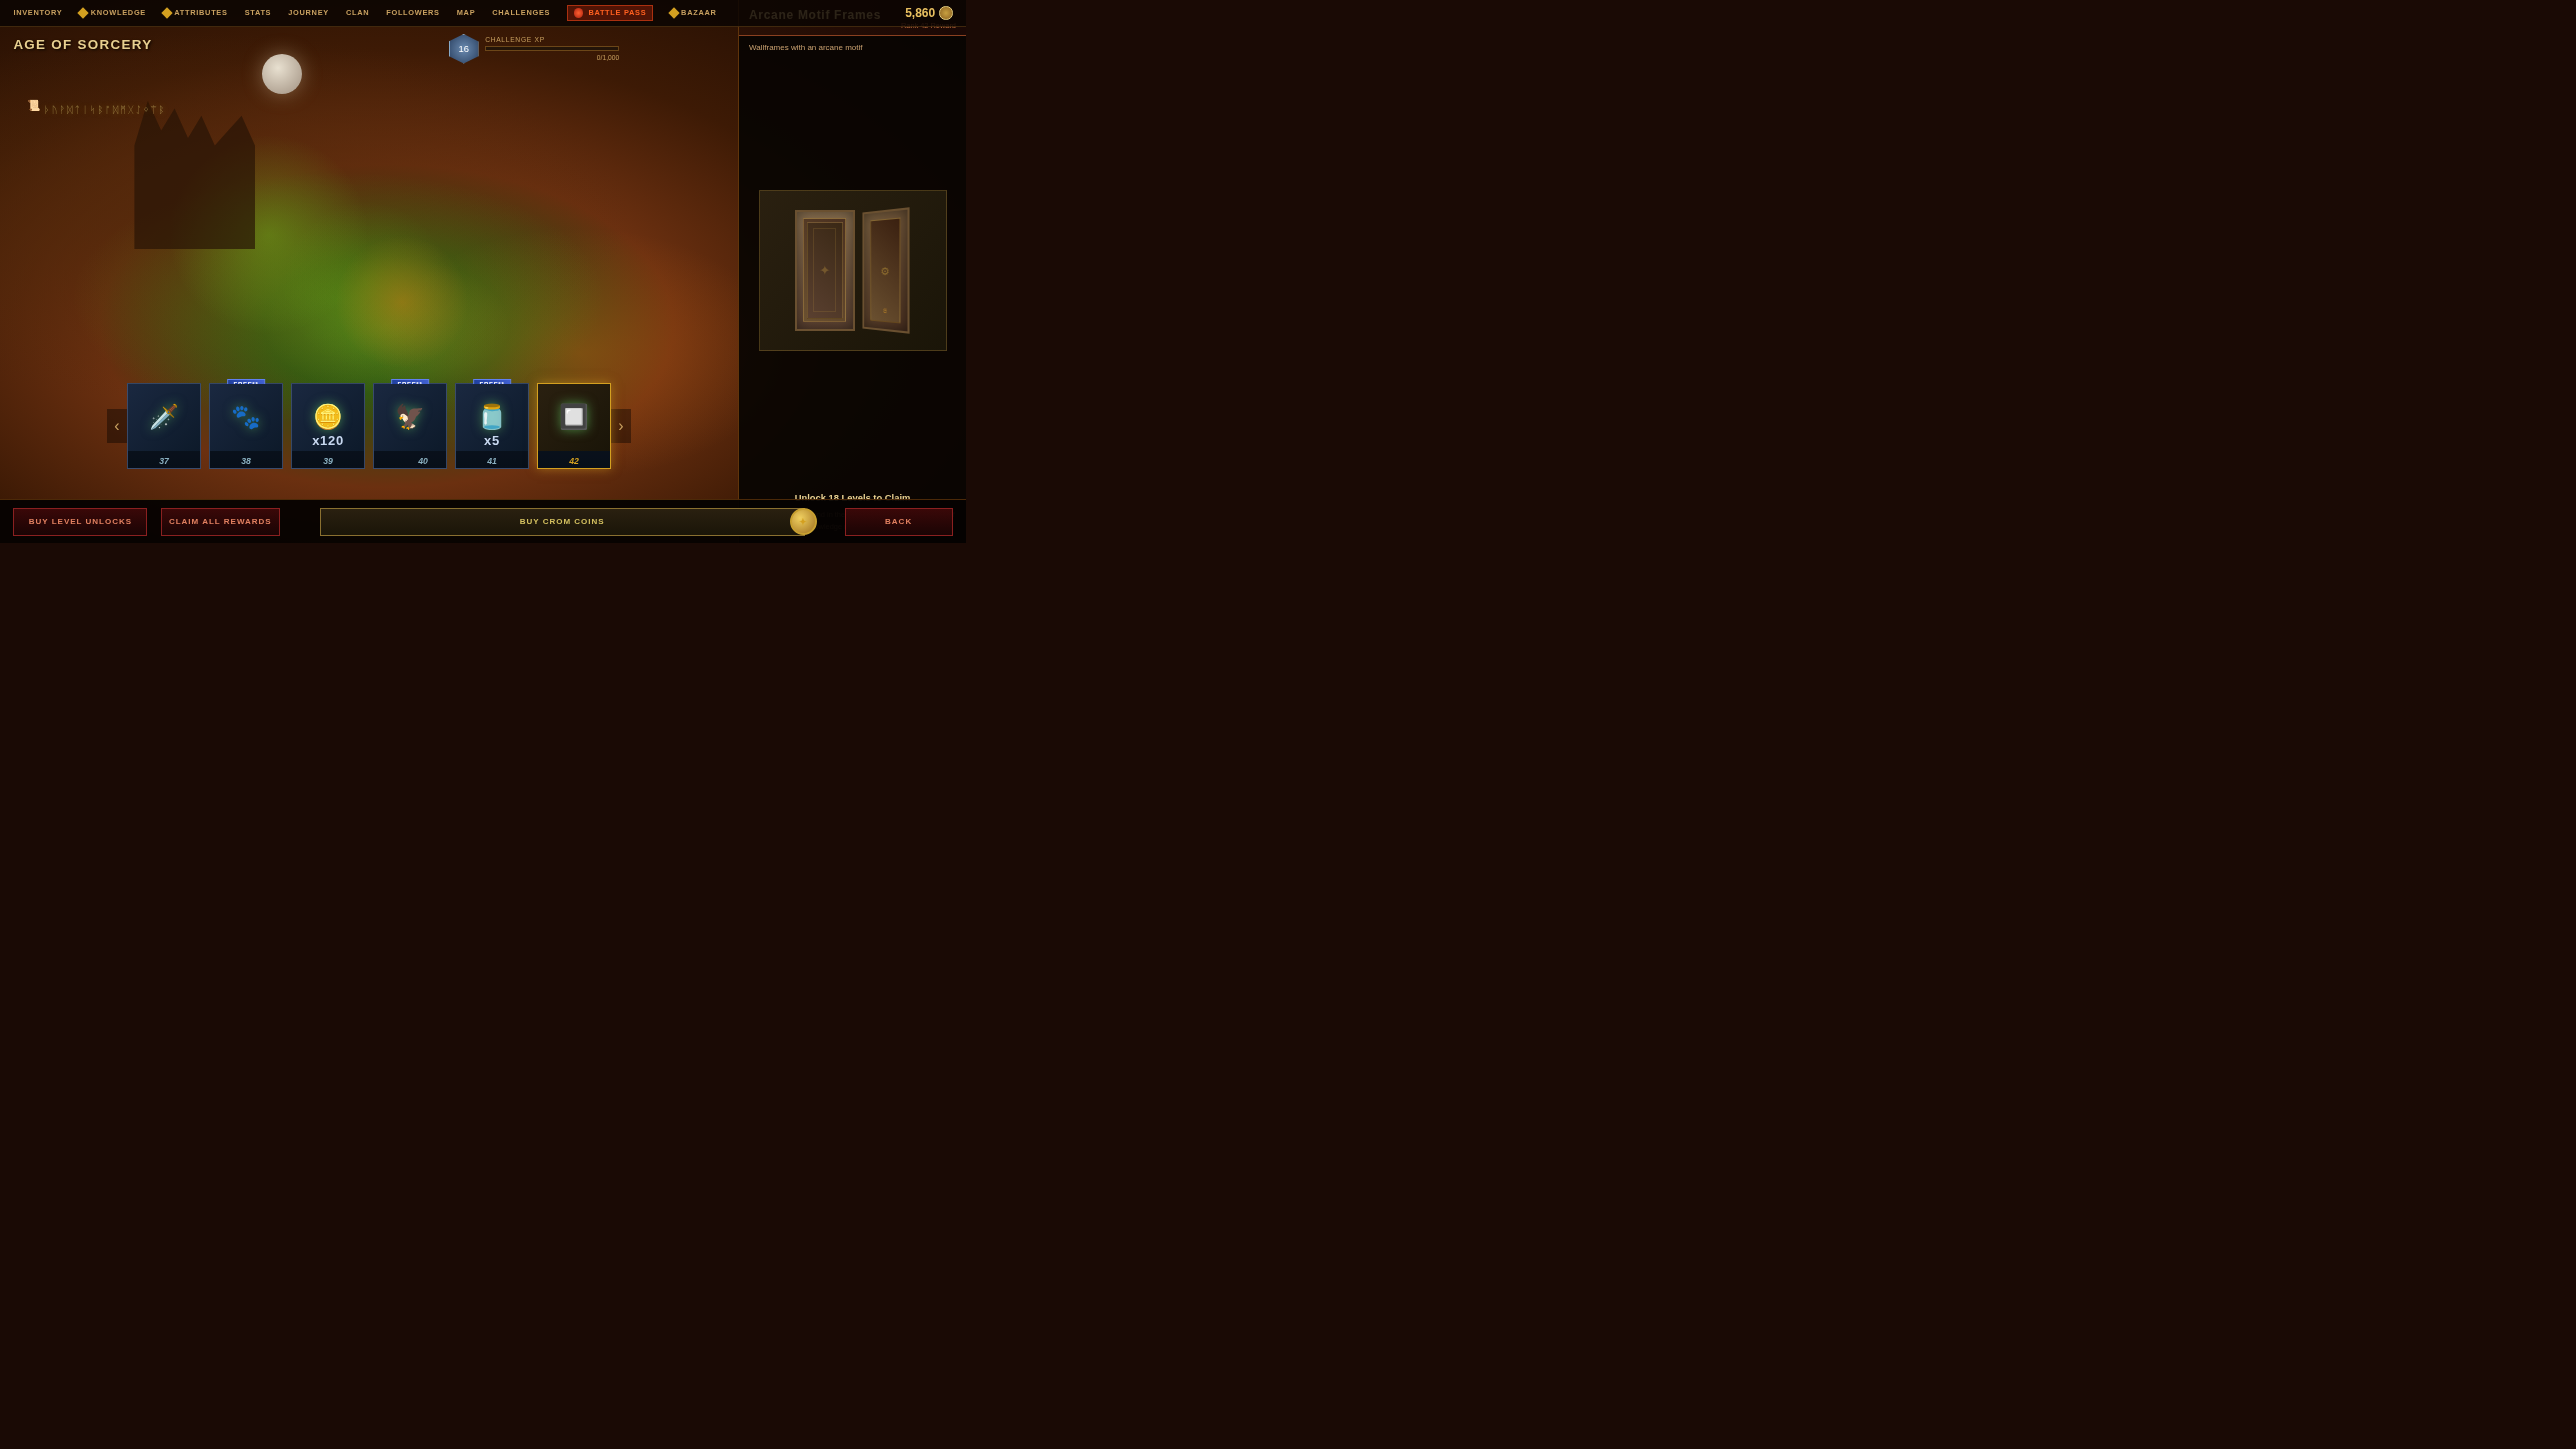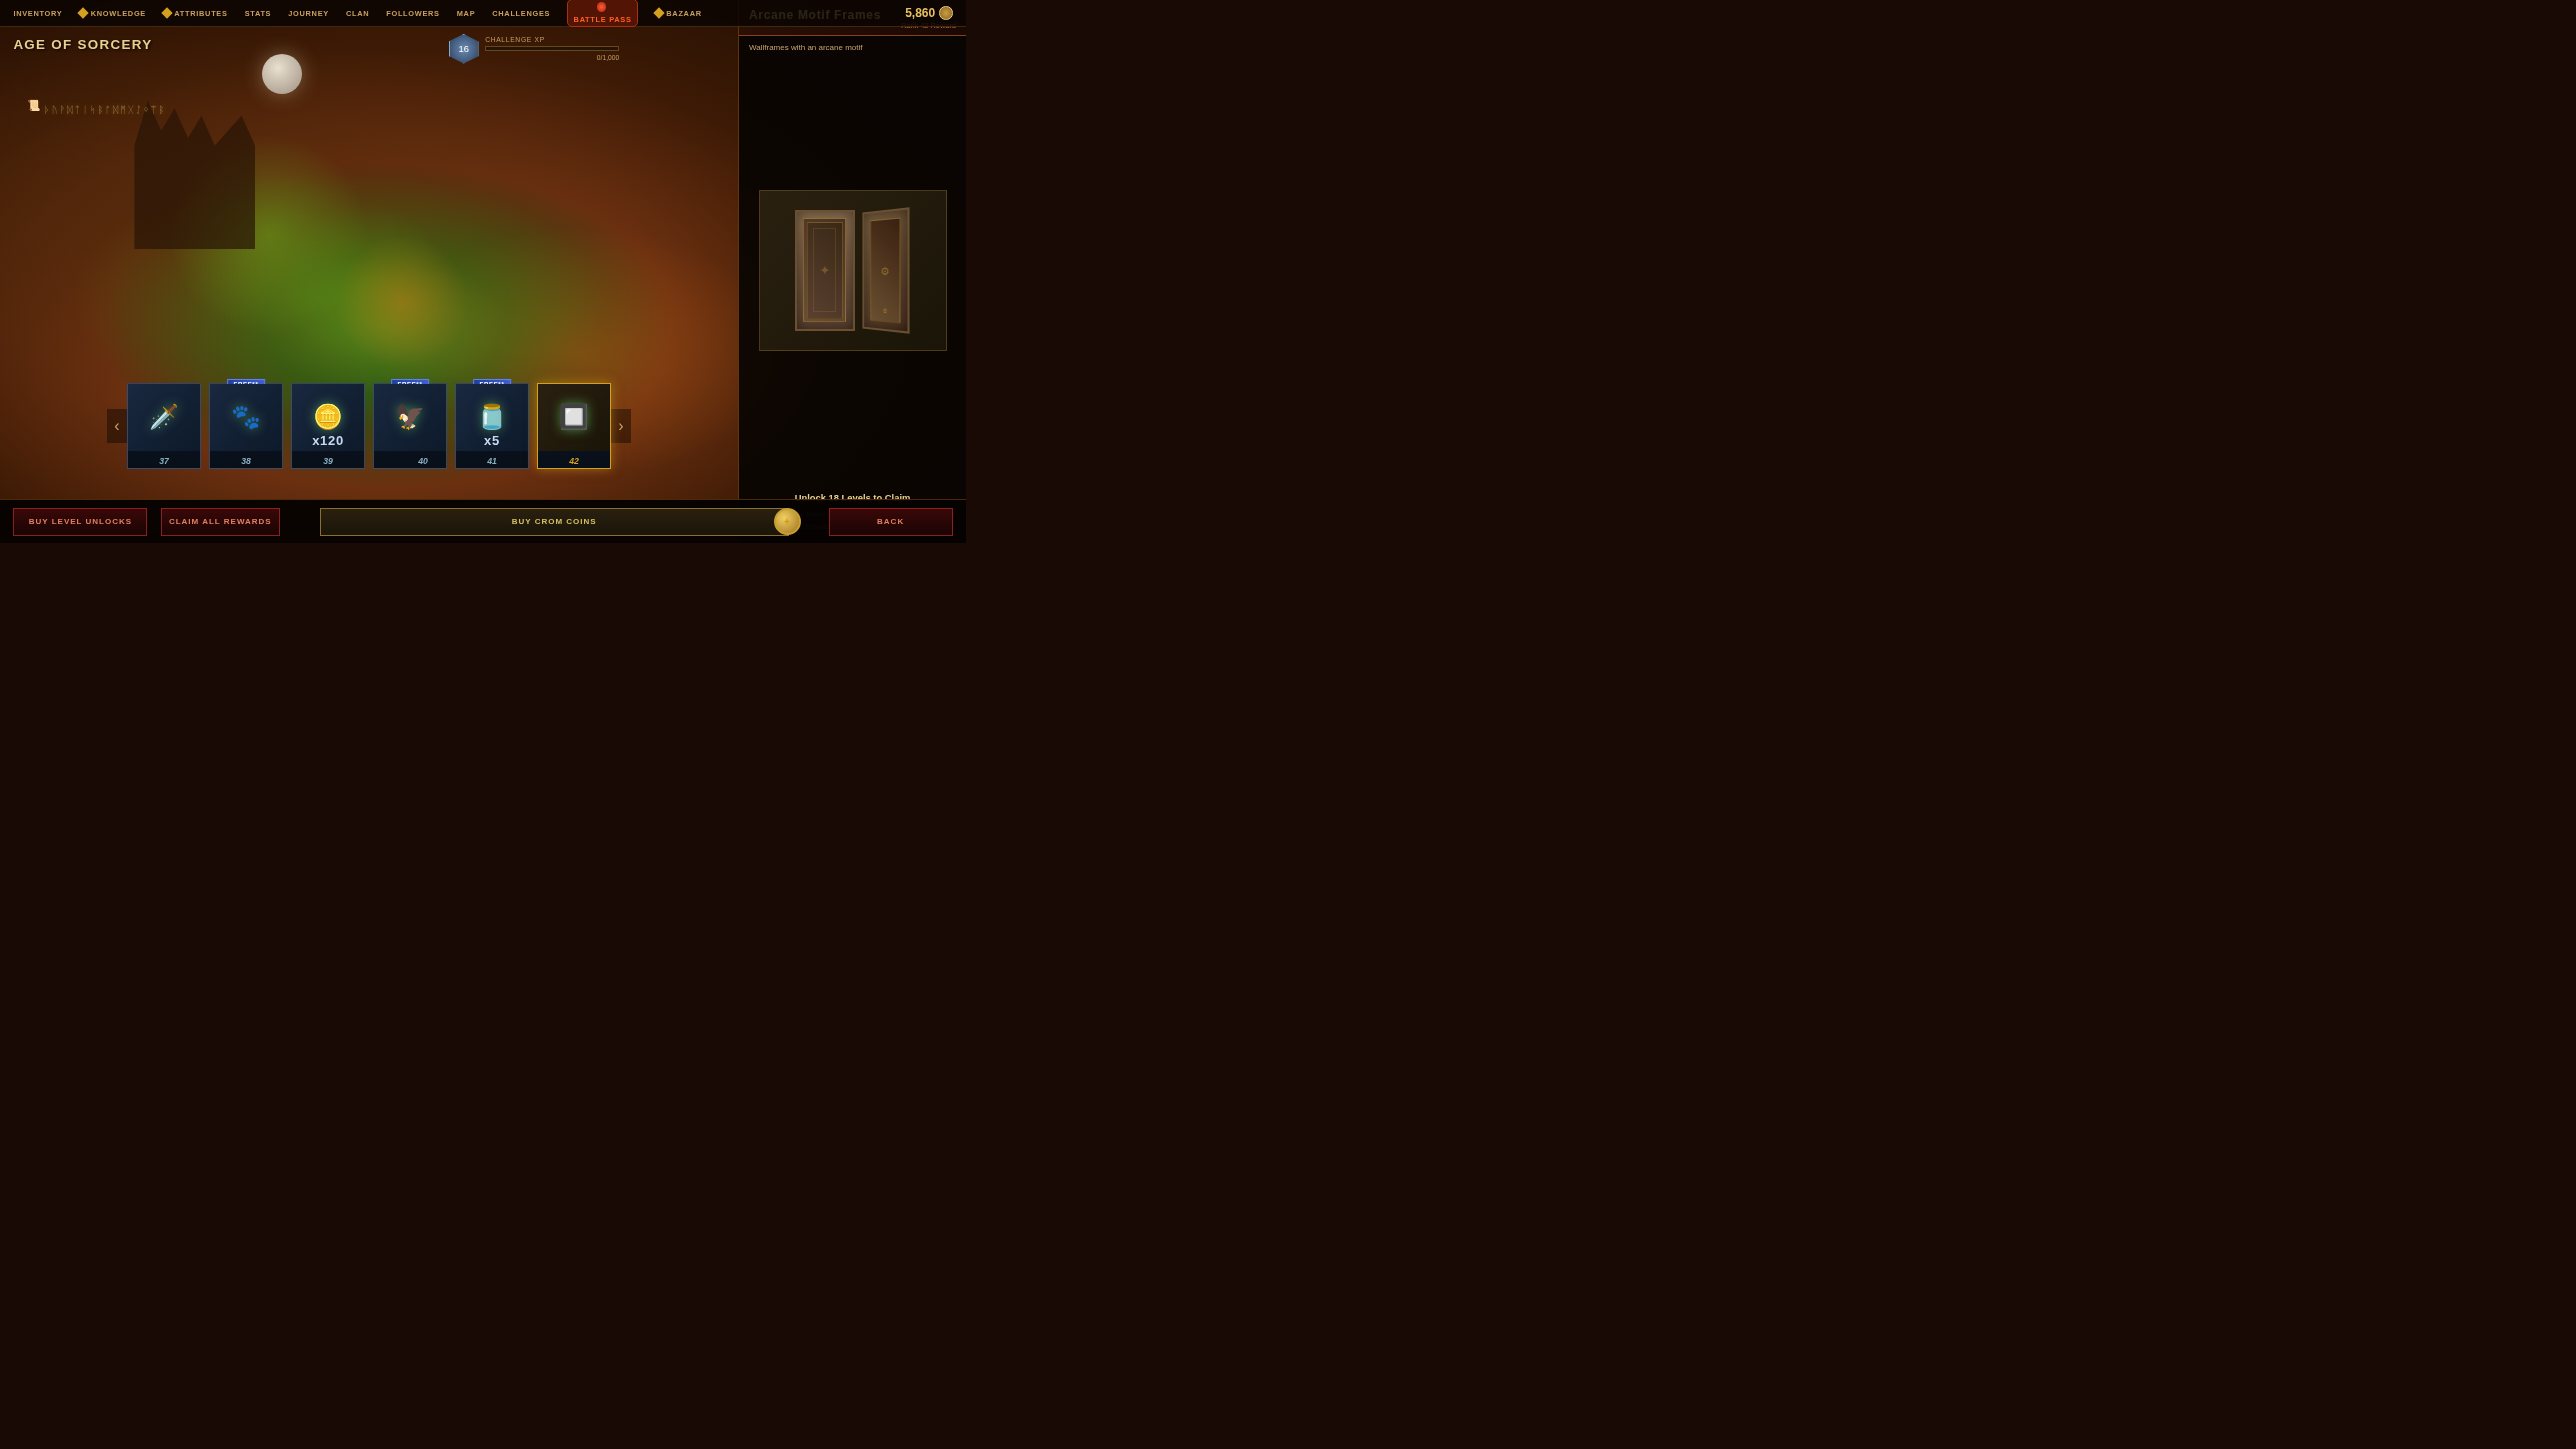--- a/index.html
+++ b/index.html
@@ -61,22 +61,21 @@
       display: flex;
       align-items: center;
       gap: 3.4px;
     }
 
     .nav-item.active {
       color: #ff6020;
       background: rgba(180, 40, 10, 0.4);
       border: 0.7px solid #aa3010;
       padding: 2px 5.4px;
-      border-radius: 5px;
-      flex-direction: column;
+      border-radius: 0;
     }
 
     .nav-item .diamond-icon {
       width: 8px;
       height: 8px;
       background: #d4a020;
       transform: rotate(45deg);
       display: inline-block;
     }
 
@@ -445,21 +444,21 @@
       border-radius: 50%;
       background: radial-gradient(circle at 35% 35%, #f0d060, #a07020);
       border: 2px solid #c8a030;
       display: flex;
       align-items: center;
       justify-content: center;
       font-size: 12px;
     }
 
     .btn-back {
-      width: 124px;
+      width: 108px;
       margin-right: 13.4px;
       background: linear-gradient(180deg, #3a0808, #1a0404);
       border-color: #8a2020;
       color: #e08060;
     }
 
     
     .bp-icon {
       width: 9.4px;
       height: 9.4px;

